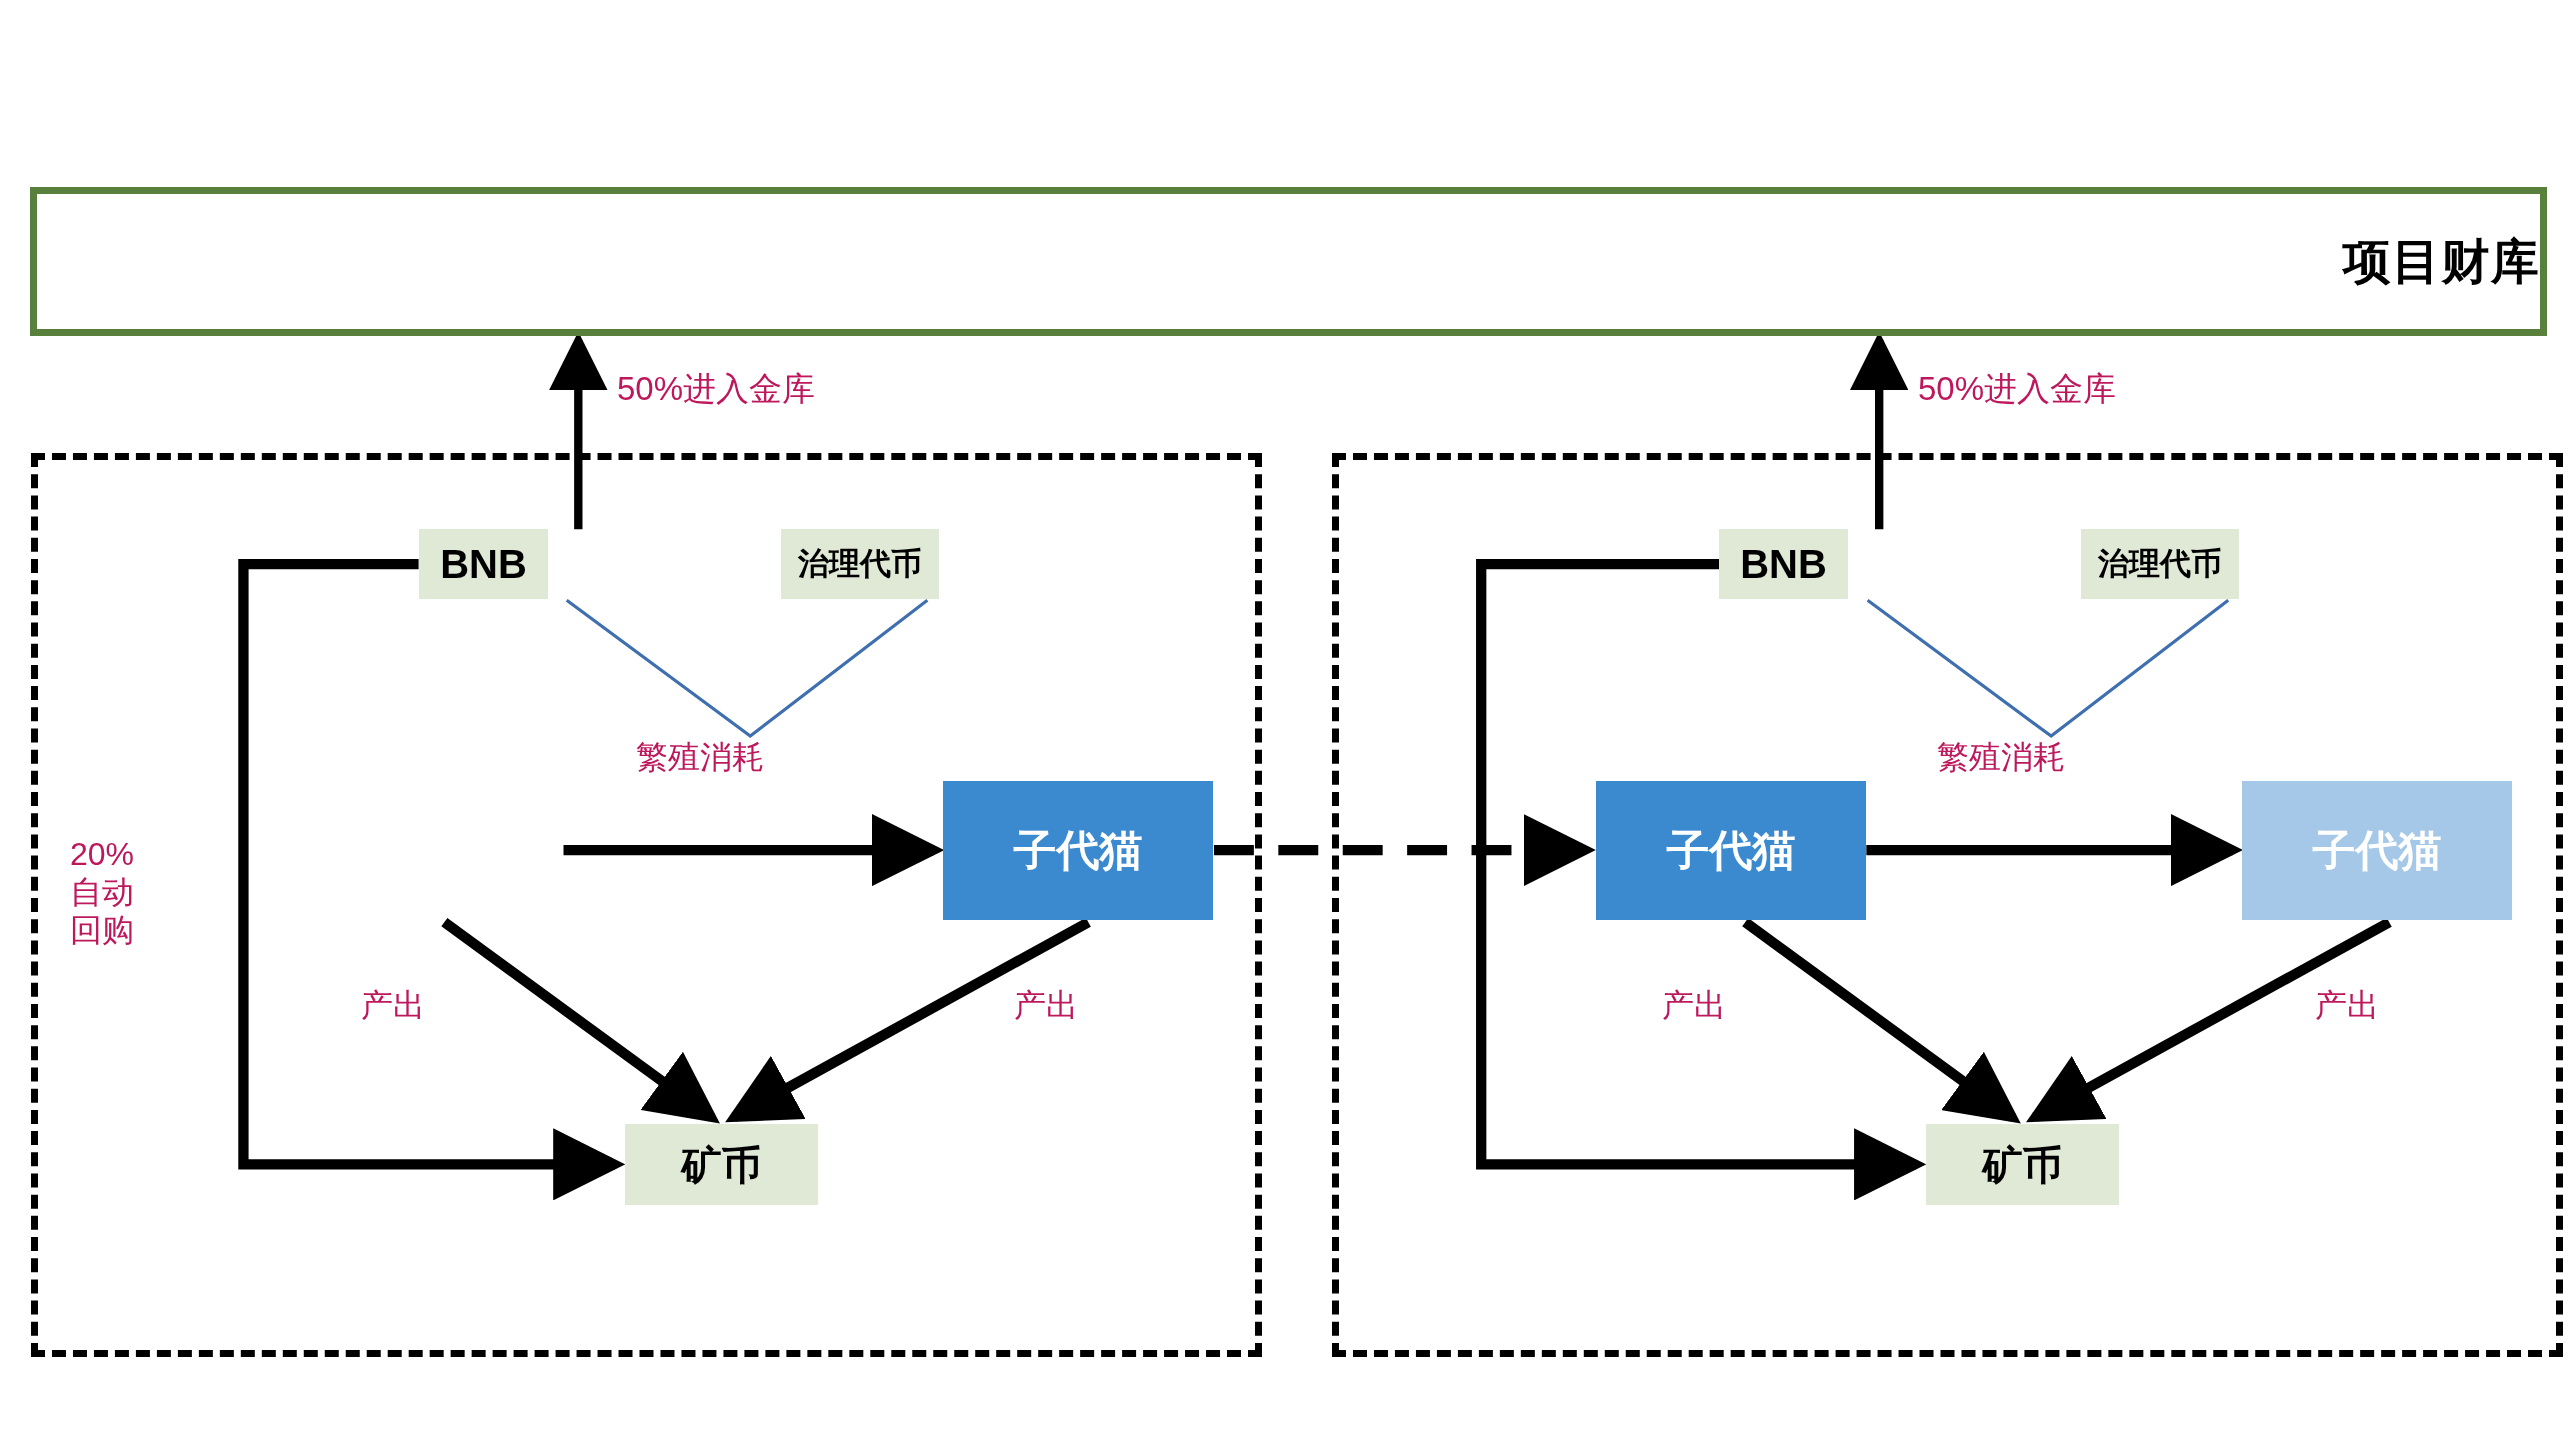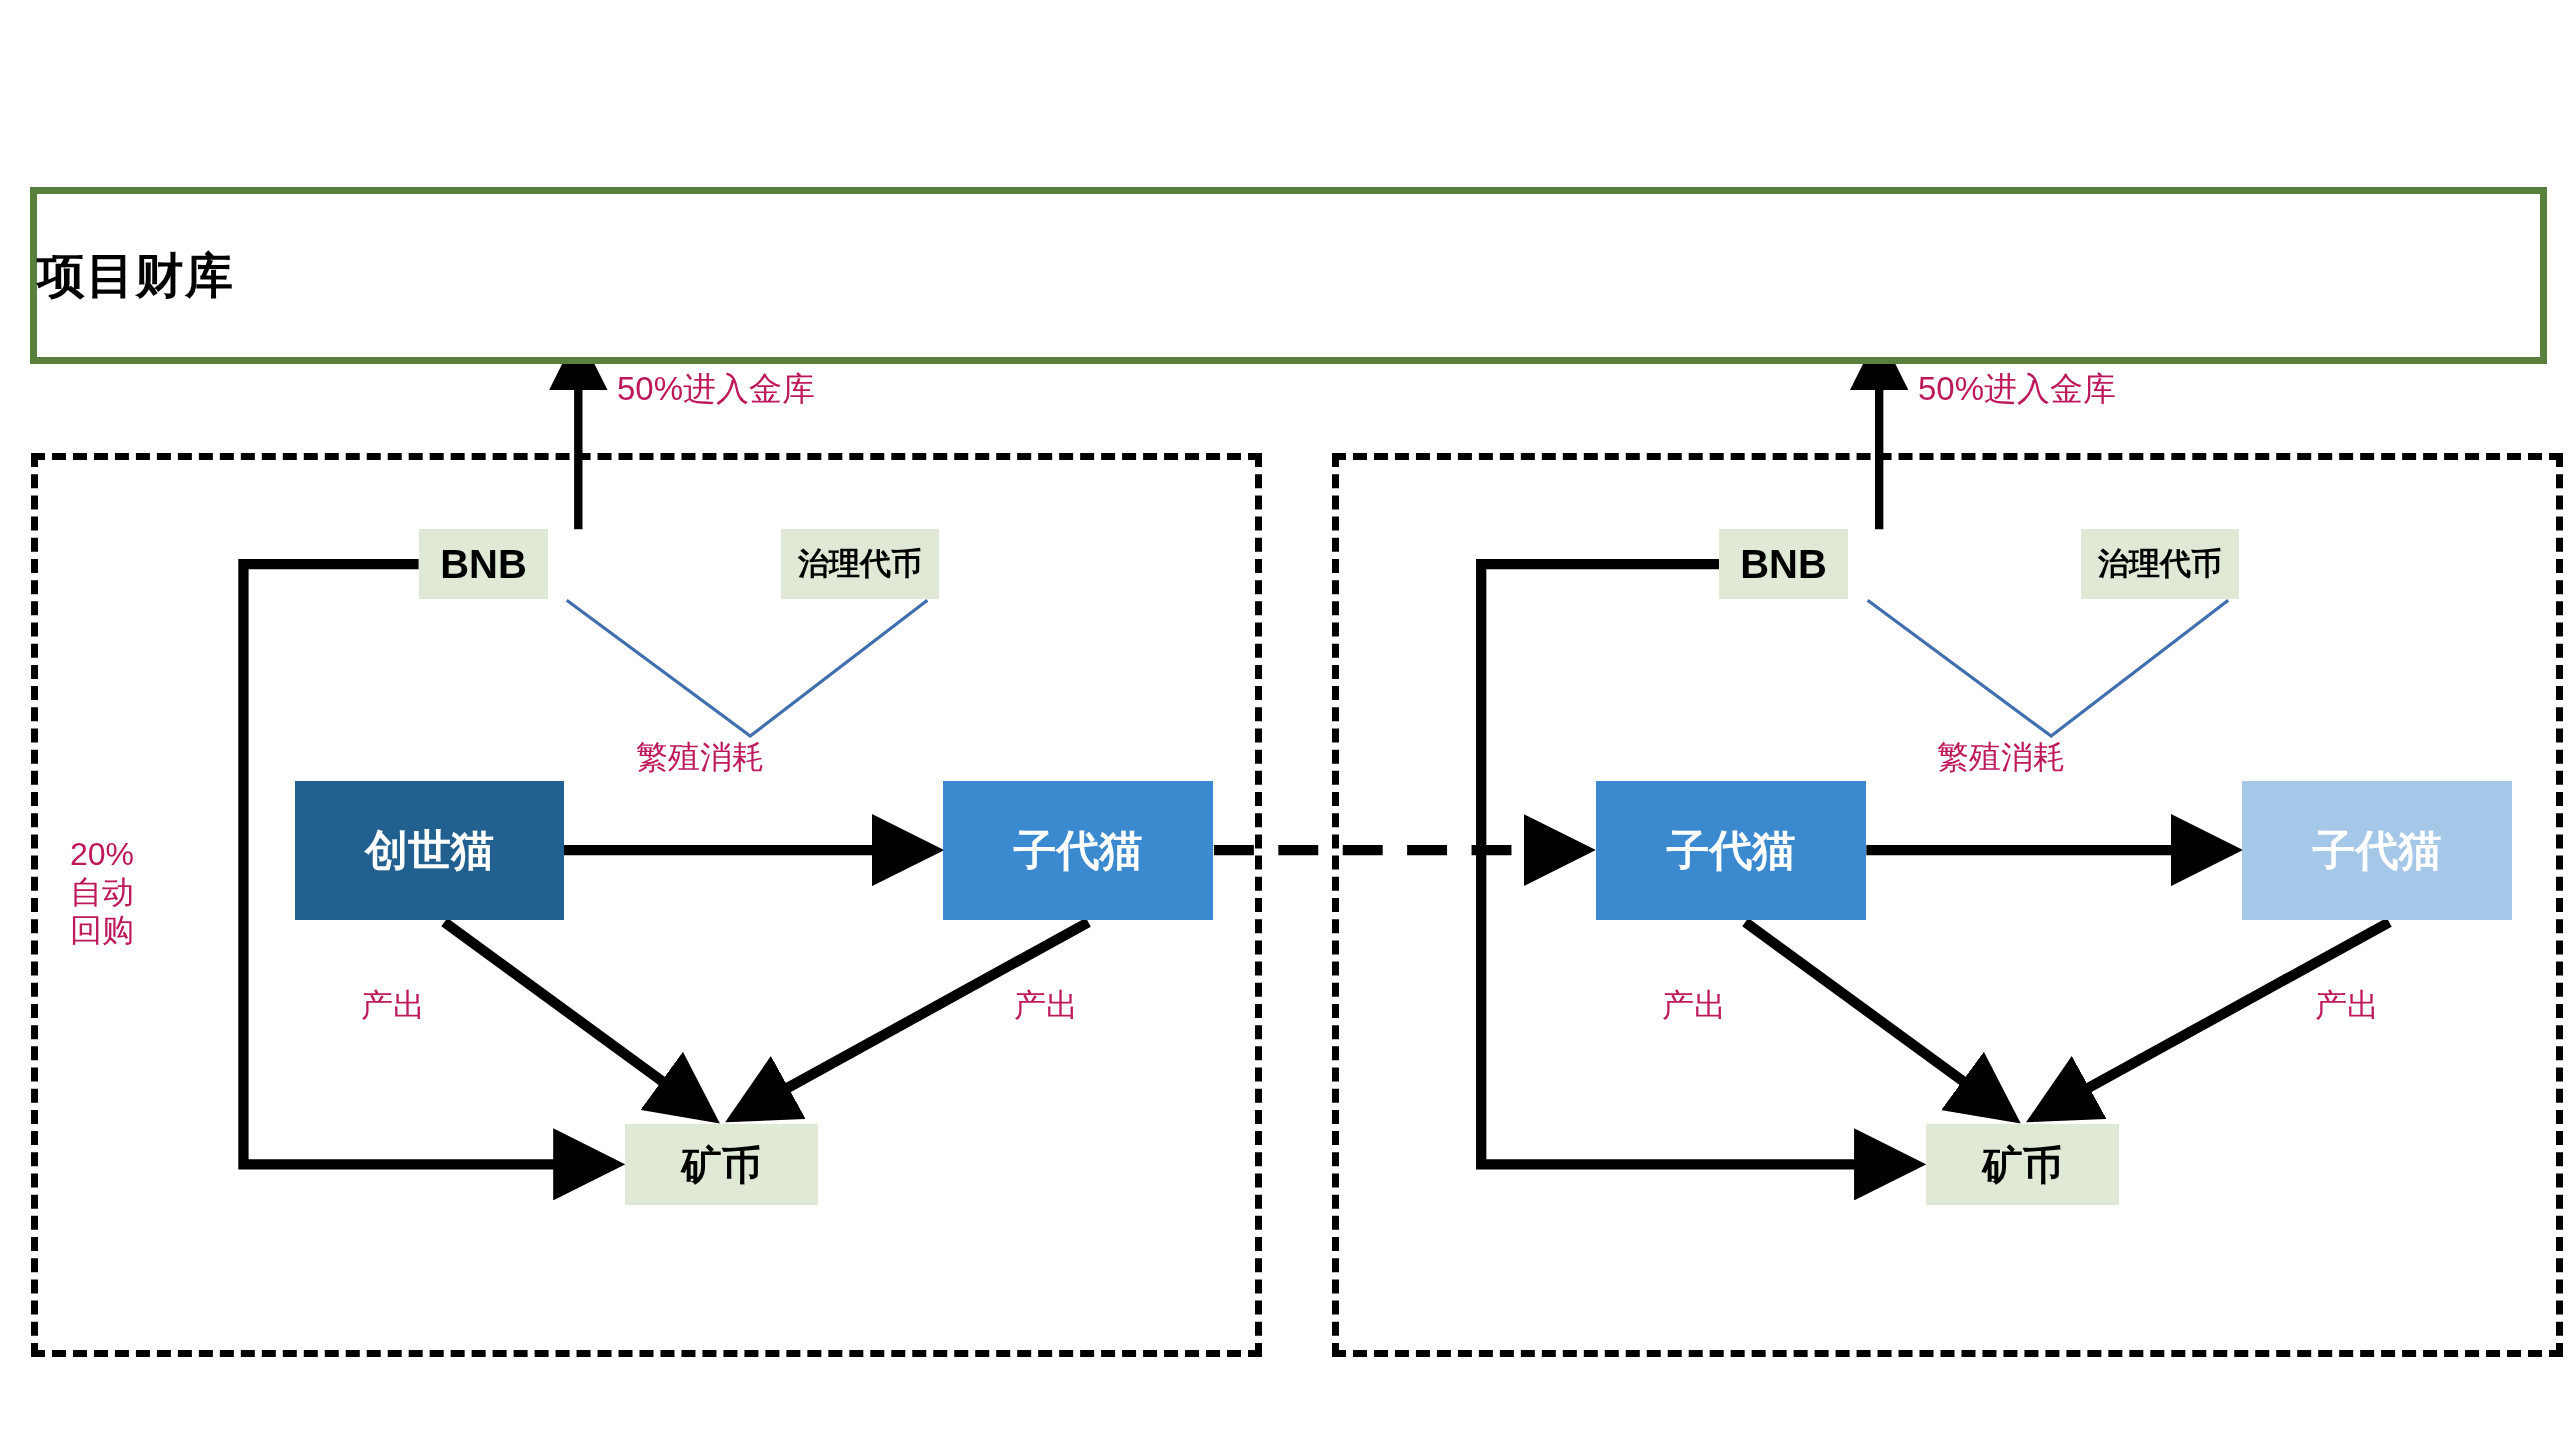--- a/index.html
+++ b/index.html
@@ -22,27 +22,27 @@
     height: 1449px;
     pointer-events: none;
   }
 
   
   .treasury {
     position: absolute;
     left: 30px;
     top: 187px;
     width: 2517px;
-    height: 177px;
+    height: 149px;
     box-sizing: border-box;
     border: 7px solid #587F3C;
     background: #ffffff;
     display: flex;
     align-items: center;
-    justify-content: flex-start;
+    justify-content: flex-end;
   }
   .treasury-title {
     font-size: 48px;
     font-weight: bold;
     color: #000000;
     letter-spacing: 1.3px;
   }
 
   
   .panel {
@@ -167,21 +167,20 @@
     <span class="treasury-title">项目财库</span>
   </div>
 
   <div class="panel" id="panel-left"></div>
   <div class="panel" id="panel-right"></div>
 
   <div class="node node-green" id="bnb-left">BNB</div>
 
   <div class="node node-green" id="gov-left">治理代币</div>
 
-  <div class="node node-blue-dark" id="genesis-cat">创世猫</div>
 
   <div class="node node-blue" id="child-cat-1">子代猫</div>
 
   <div class="node node-green" id="mine-left">矿币</div>
 
   <div class="node node-green" id="bnb-right">BNB</div>
 
   <div class="node node-green" id="gov-right">治理代币</div>
 
   <div class="node node-blue" id="child-cat-2">子代猫</div>

